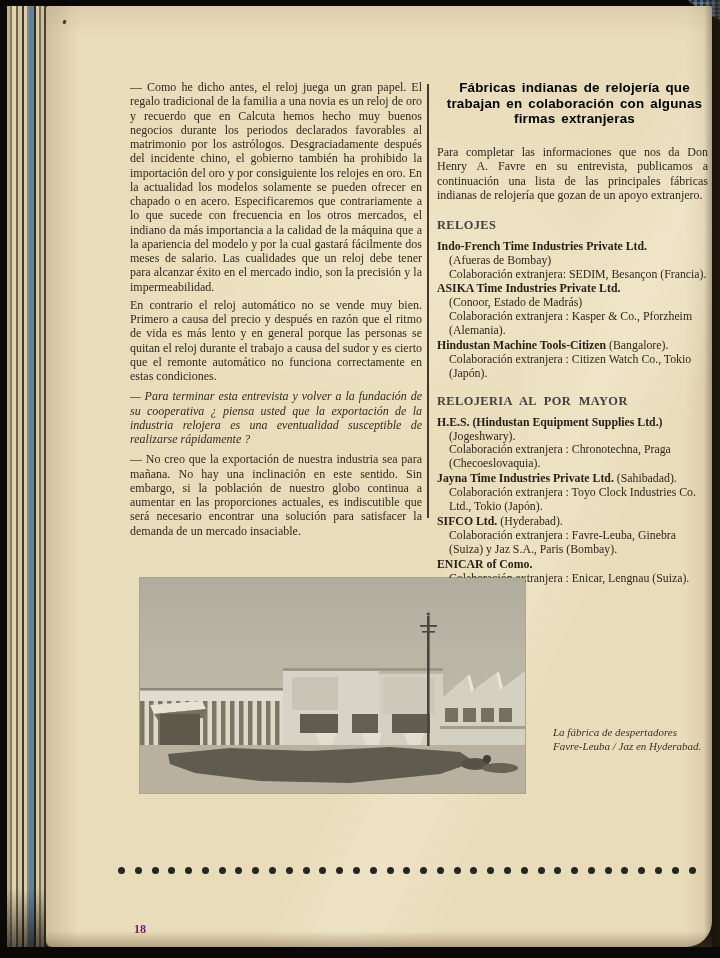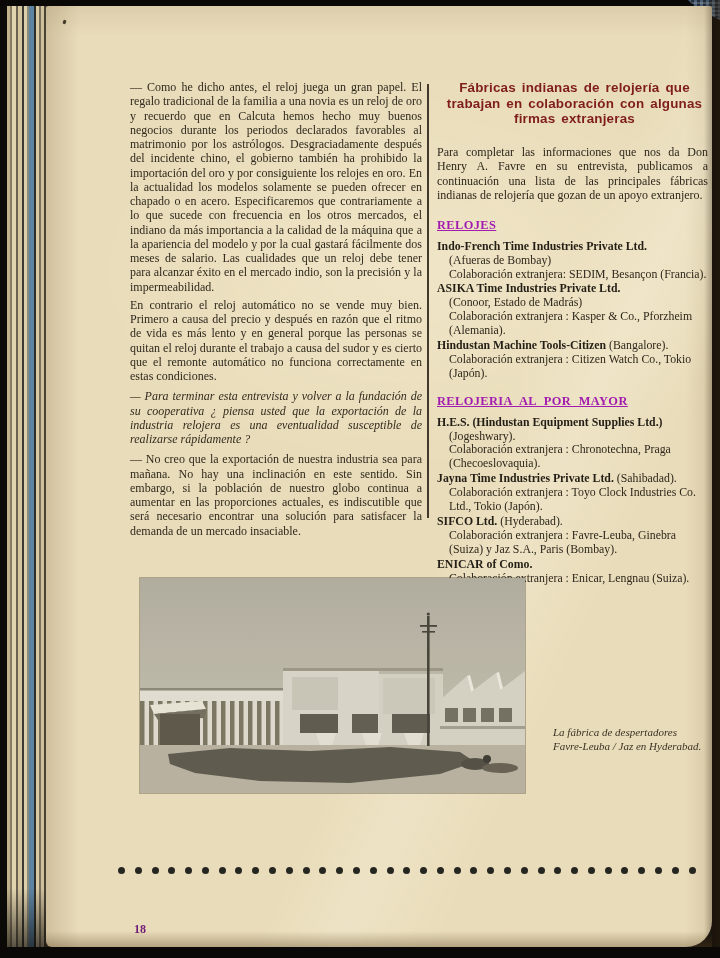--- a/index.html
+++ b/index.html
@@ -72,26 +72,26 @@
 
   .divider{position:absolute;left:381px;top:78px;width:1.5px;height:434px;background:#43392b;}
 
   .col-right{
     position:absolute;left:391px;top:74px;width:271px;
     font-size:11.8px;line-height:13.9px;color:#2e271b;
   }
   .col-right h2{
     font-family:"Liberation Sans", sans-serif;font-weight:bold;
     font-size:13.4px;line-height:15.6px;text-align:center;
-    margin:0 0 18px 4px;color:#7f1d1d;word-spacing:2px;letter-spacing:.2px;
+    margin:0 0 18px 4px;color:#000000;word-spacing:2px;letter-spacing:.2px;
   }
   .col-right .intro{margin:0 0 16px 0;text-align:justify;text-align-last:left;font-size:12px;line-height:14.5px;}
   .col-right h3{
-    font-size:12.4px;margin:14px 0 7px 0;color:#a21caf;
-    letter-spacing:.4px;word-spacing:4px;text-decoration:underline;
+    font-size:12.4px;margin:14px 0 7px 0;color:#404040;
+    letter-spacing:.4px;word-spacing:4px;
   }
   .entry{margin:0 0 1px 0;}
   .entry .ename{font-weight:bold;color:#241f16;}
   .entry .ename .suffix{font-weight:normal;color:#2e271b;}
   .entry .edetail{padding-left:12px;}
 
   
   .photo{
     position:absolute;left:94px;top:572px;width:385px;height:215px;
     outline:1px solid rgba(70,58,40,.35);

